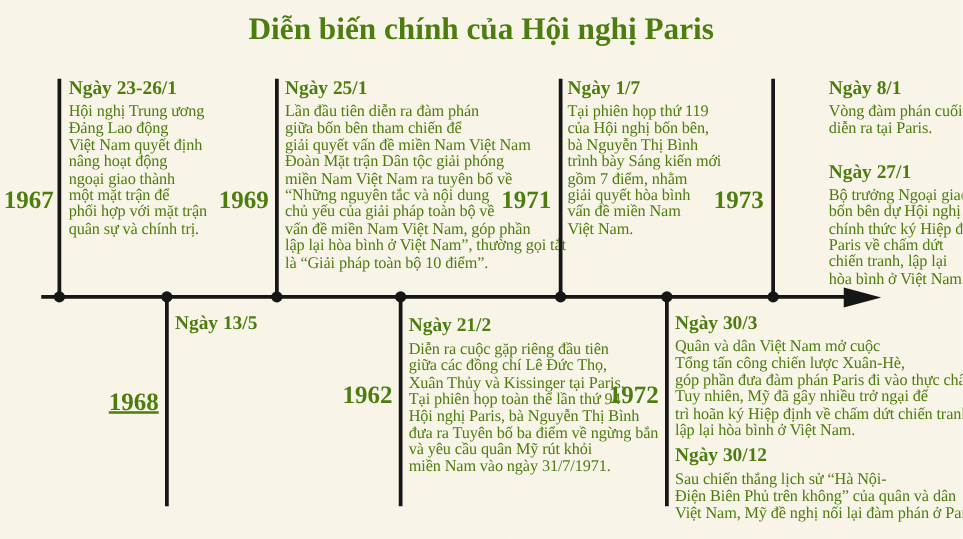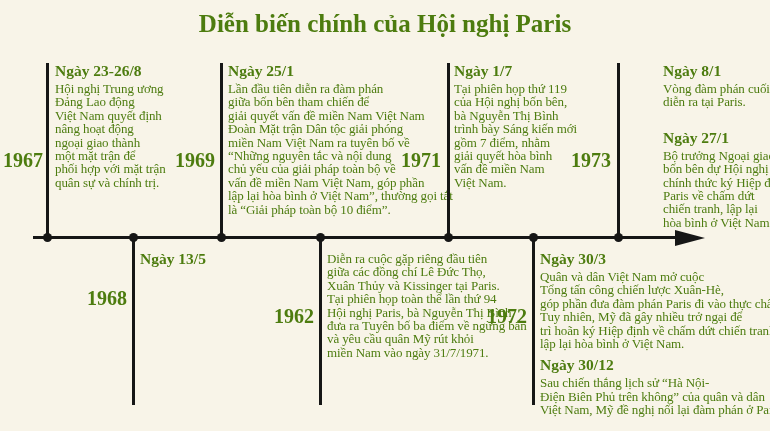--- a/index.html
+++ b/index.html
@@ -28,21 +28,21 @@
   .gap-14{margin-top:14px;}
   .gap-20{margin-top:20px;}
   
   .g0 .vline{left:45.5px;top:63px;height:175px;}
   .g0 .dot{left:42.5px;}
   .g0 .year{left:-5px;top:150px;}
   .g0 .content{left:55px;top:62px;}
   
   .g1 .vline{left:131.5px;top:238px;height:167px;}
   .g1 .dot{left:128.5px;}
-  .g1 .year{left:79px;top:288px;}
+  .g1 .year{left:79px;top:312px;text-decoration:underline;}
   .g1 .content{left:140px;top:250px;}
   
   .g2 .vline{left:219.5px;top:63px;height:175px;}
   .g2 .dot{left:216.5px;}
   .g2 .year{left:167px;top:150px;}
   .g2 .content{left:228px;top:62px;}
   
   .g3 .vline{left:318.5px;top:238px;height:167px;}
   .g3 .dot{left:315.5px;}
   .g3 .year{left:266px;top:306px;}
@@ -70,21 +70,21 @@
   <h1 class="title">Diễn biến chính của Hội nghị Paris</h1>
 
   <div class="axis"></div>
   <div class="axis-arrow"></div>
 
   <div class="group g0">
     <div class="vline"></div>
     <div class="dot"></div>
     <div class="year">1967</div>
     <div class="content">
-      <p class="ev-date">Ngày 23-26/8</p>
+      <p class="ev-date">Ngày 23-26/1</p>
       <p class="ev-text">Hội nghị Trung ương
 Đảng Lao động
 Việt Nam quyết định
 nâng hoạt động
 ngoại giao thành
 một mặt trận để
 phối hợp với mặt trận
 quân sự và chính trị.</p>
     </div>
   </div>
@@ -115,20 +115,21 @@
 lập lại hòa bình ở Việt Nam”, thường gọi tắt
 là “Giải pháp toàn bộ 10 điểm”.</p>
     </div>
   </div>
 
   <div class="group g3">
     <div class="vline"></div>
     <div class="dot"></div>
     <div class="year">1962</div>
     <div class="content">
+      <p class="ev-date">Ngày 21/2</p>
       <p class="ev-text">Diễn ra cuộc gặp riêng đầu tiên
 giữa các đồng chí Lê Đức Thọ,
 Xuân Thủy và Kissinger tại Paris.</p>
       <p class="ev-text">Tại phiên họp toàn thể lần thứ 94
 Hội nghị Paris, bà Nguyễn Thị Bình
 đưa ra Tuyên bố ba điểm về ngừng bắn
 và yêu cầu quân Mỹ rút khỏi
 miền Nam vào ngày 31/7/1971.</p>
     </div>
   </div>

